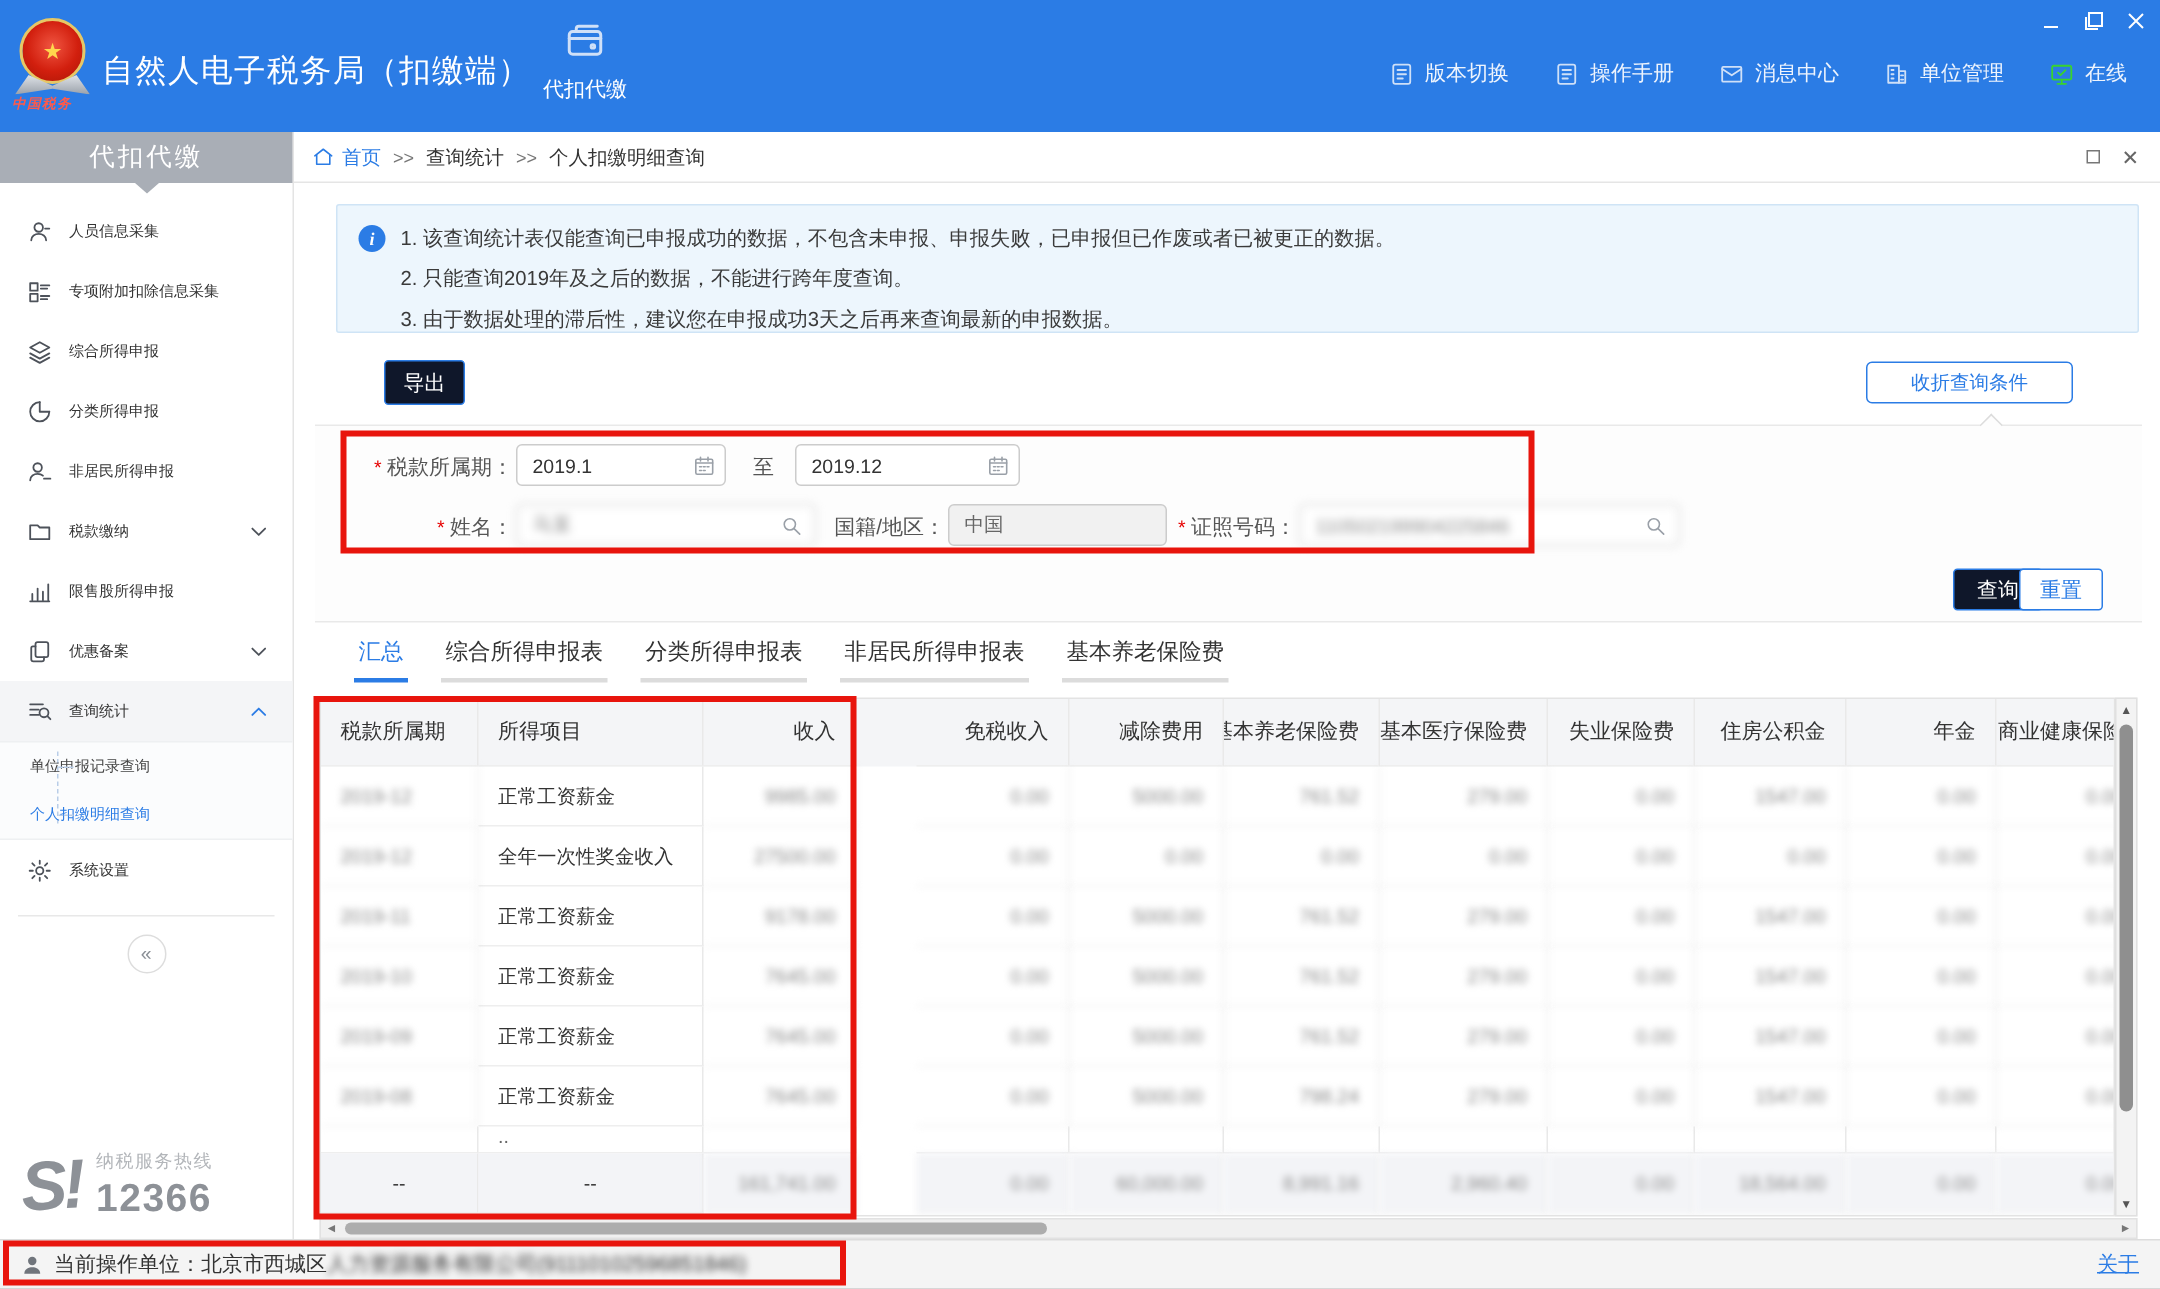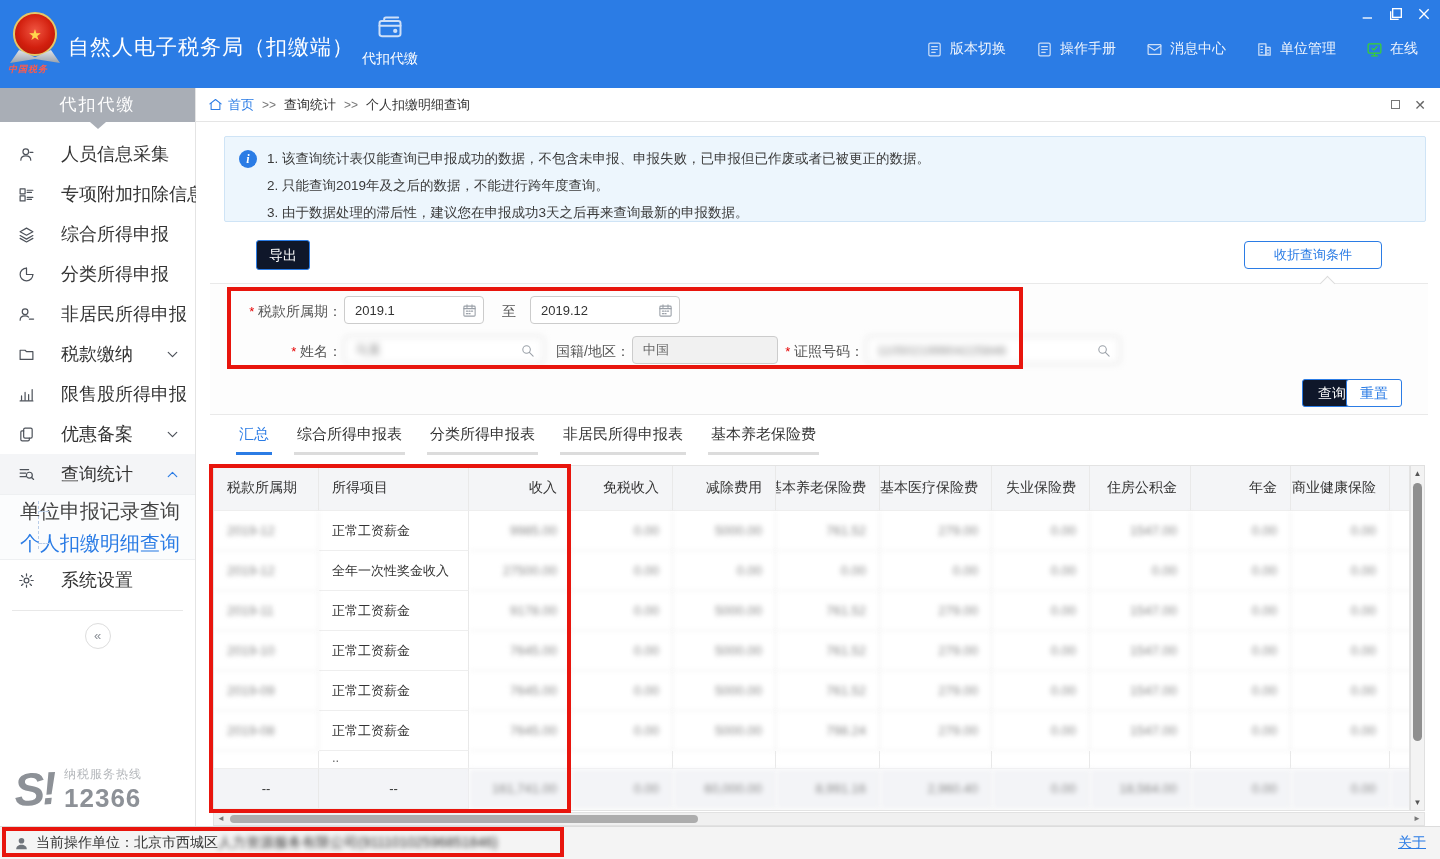--- a/index.html
+++ b/index.html
@@ -34,27 +34,27 @@
   
   .sidebar { position:absolute; left:0; top:88px; width:196px; height:738px; background:#fff;
              border-right:1px solid #e4e4e4; }
   .side-header { position:relative; height:34px; background:#a9aeb6; color:#fff; font-size:17px;
                  letter-spacing:2px; text-align:center; line-height:34px; }
   .side-header::after { content:''; position:absolute; left:50%; bottom:-7px; margin-left:-8px;
                  border-left:8px solid transparent; border-right:8px solid transparent; border-top:7px solid #a9aeb6; }
   .side-menu { padding-top:12px; }
   .side-item { display:flex; align-items:center; height:40px; padding-left:18px; cursor:pointer; position:relative; }
   .side-item .icon { width:17px; height:17px; color:#4d525a; flex:none; }
-  .side-label { margin-left:26px; font-size:18px; color:#333; white-space:nowrap;font-family:Liberation Mono, monospace; }
+  .side-label { margin-left:11px; font-size:10px; color:#333; white-space:nowrap;font-family:Liberation Mono, monospace; }
   .side-chev { margin-left:auto; margin-right:14px; width:12px; height:12px; color:#9aa0a8; }
   .side-chev.up { transform:rotate(180deg); color:#2b7ce5; }
   .side-item.expanded { background:#f4f5f7; }
   .side-subgroup { background:#fbfcfd; border-top:1px solid #eef0f2; border-bottom:1px solid #eef0f2; position:relative; }
   .side-subgroup::before { content:''; position:absolute; left:38px; top:6px; bottom:10px; border-left:1px dashed #b9cde8; }
-  .side-subitem { display:flex; align-items:center; height:32px; padding-left:20px; font-size:20px;
+  .side-subitem { display:flex; align-items:center; height:32px; padding-left:20px; font-size:10px;
                   color:#444; cursor:pointer; position:relative;text-align:right; }
   .side-subitem::before { content:''; position:absolute; left:39px; top:50%; width:10px; border-top:1px dashed #b9cde8; }
   .side-subitem.active { color:#2b7ce5; }
   .side-divider { margin:10px 12px 0 12px; border-top:1px solid #e8e8e8; }
   .collapse-btn { margin:12px auto 0 auto; width:26px; height:26px; border:1px solid #ddd; border-radius:50%;
                   color:#8a8f96; font-size:13px; text-align:center; line-height:24px; cursor:pointer; background:#fff; }
   .hotline { position:absolute; left:14px; bottom:12px; display:flex; align-items:center; }
   .hotline-logo { font-size:46px; font-weight:bold; color:#8d9197; font-style:italic; line-height:1;
                   letter-spacing:-3px; transform:rotate(-4deg); }
   .hotline-text { margin-left:10px; }
@@ -112,21 +112,21 @@
   .table-wrap { position:absolute; left:17px; top:343px; width:1197px; height:346px; overflow:hidden;
                 border:1px solid #e3e3e3; background:#fff; }
   .trow, .thead-row { display:flex; width:1240px; }
   .thead-row { background:#f4f5f7; }
   .tcell, .thcell { flex:none; border-right:1px solid #e9e9e9; border-bottom:1px solid #eeeeee;
                     padding:0 13px; display:flex; align-items:center; font-size:13px; color:#333;
                     white-space:nowrap; overflow:hidden; }
   .thcell { height:45px; font-size:14px; }
   .tcell { height:40px; }
   .num { justify-content:flex-end; }
-  .c0{width:105px;} .c1{width:150px;} .c2{width:102px;} .c3{width:102px;} .c4{width:103px;}
+  .c0{width:105px;} .c1{width:150px;} .c2{width:102px;} .c3{width:102px;margin-left:40px;} .c4{width:103px;}
   .c5{width:104px;} .c6{width:112px;} .c7{width:98px;} .c8{width:101px;} .c9{width:100px;}
   .c10{width:99px;} .c11{width:64px;}
   .trow.partial .tcell { height:18px; align-items:flex-start; line-height:14px; color:#666; }
   .trow.total .tcell { background:#f3f4f7; }
   .trow.total .tcell.c0, .trow.total .tcell.c1 { justify-content:center; }
   .blur { filter:blur(2.6px); color:#8a8a8a; }
   input.blur { filter:blur(3px); }
 
   
   .vscroll { position:absolute; left:1214px; top:343px; width:15px; height:346px; background:#f3f3f3;

